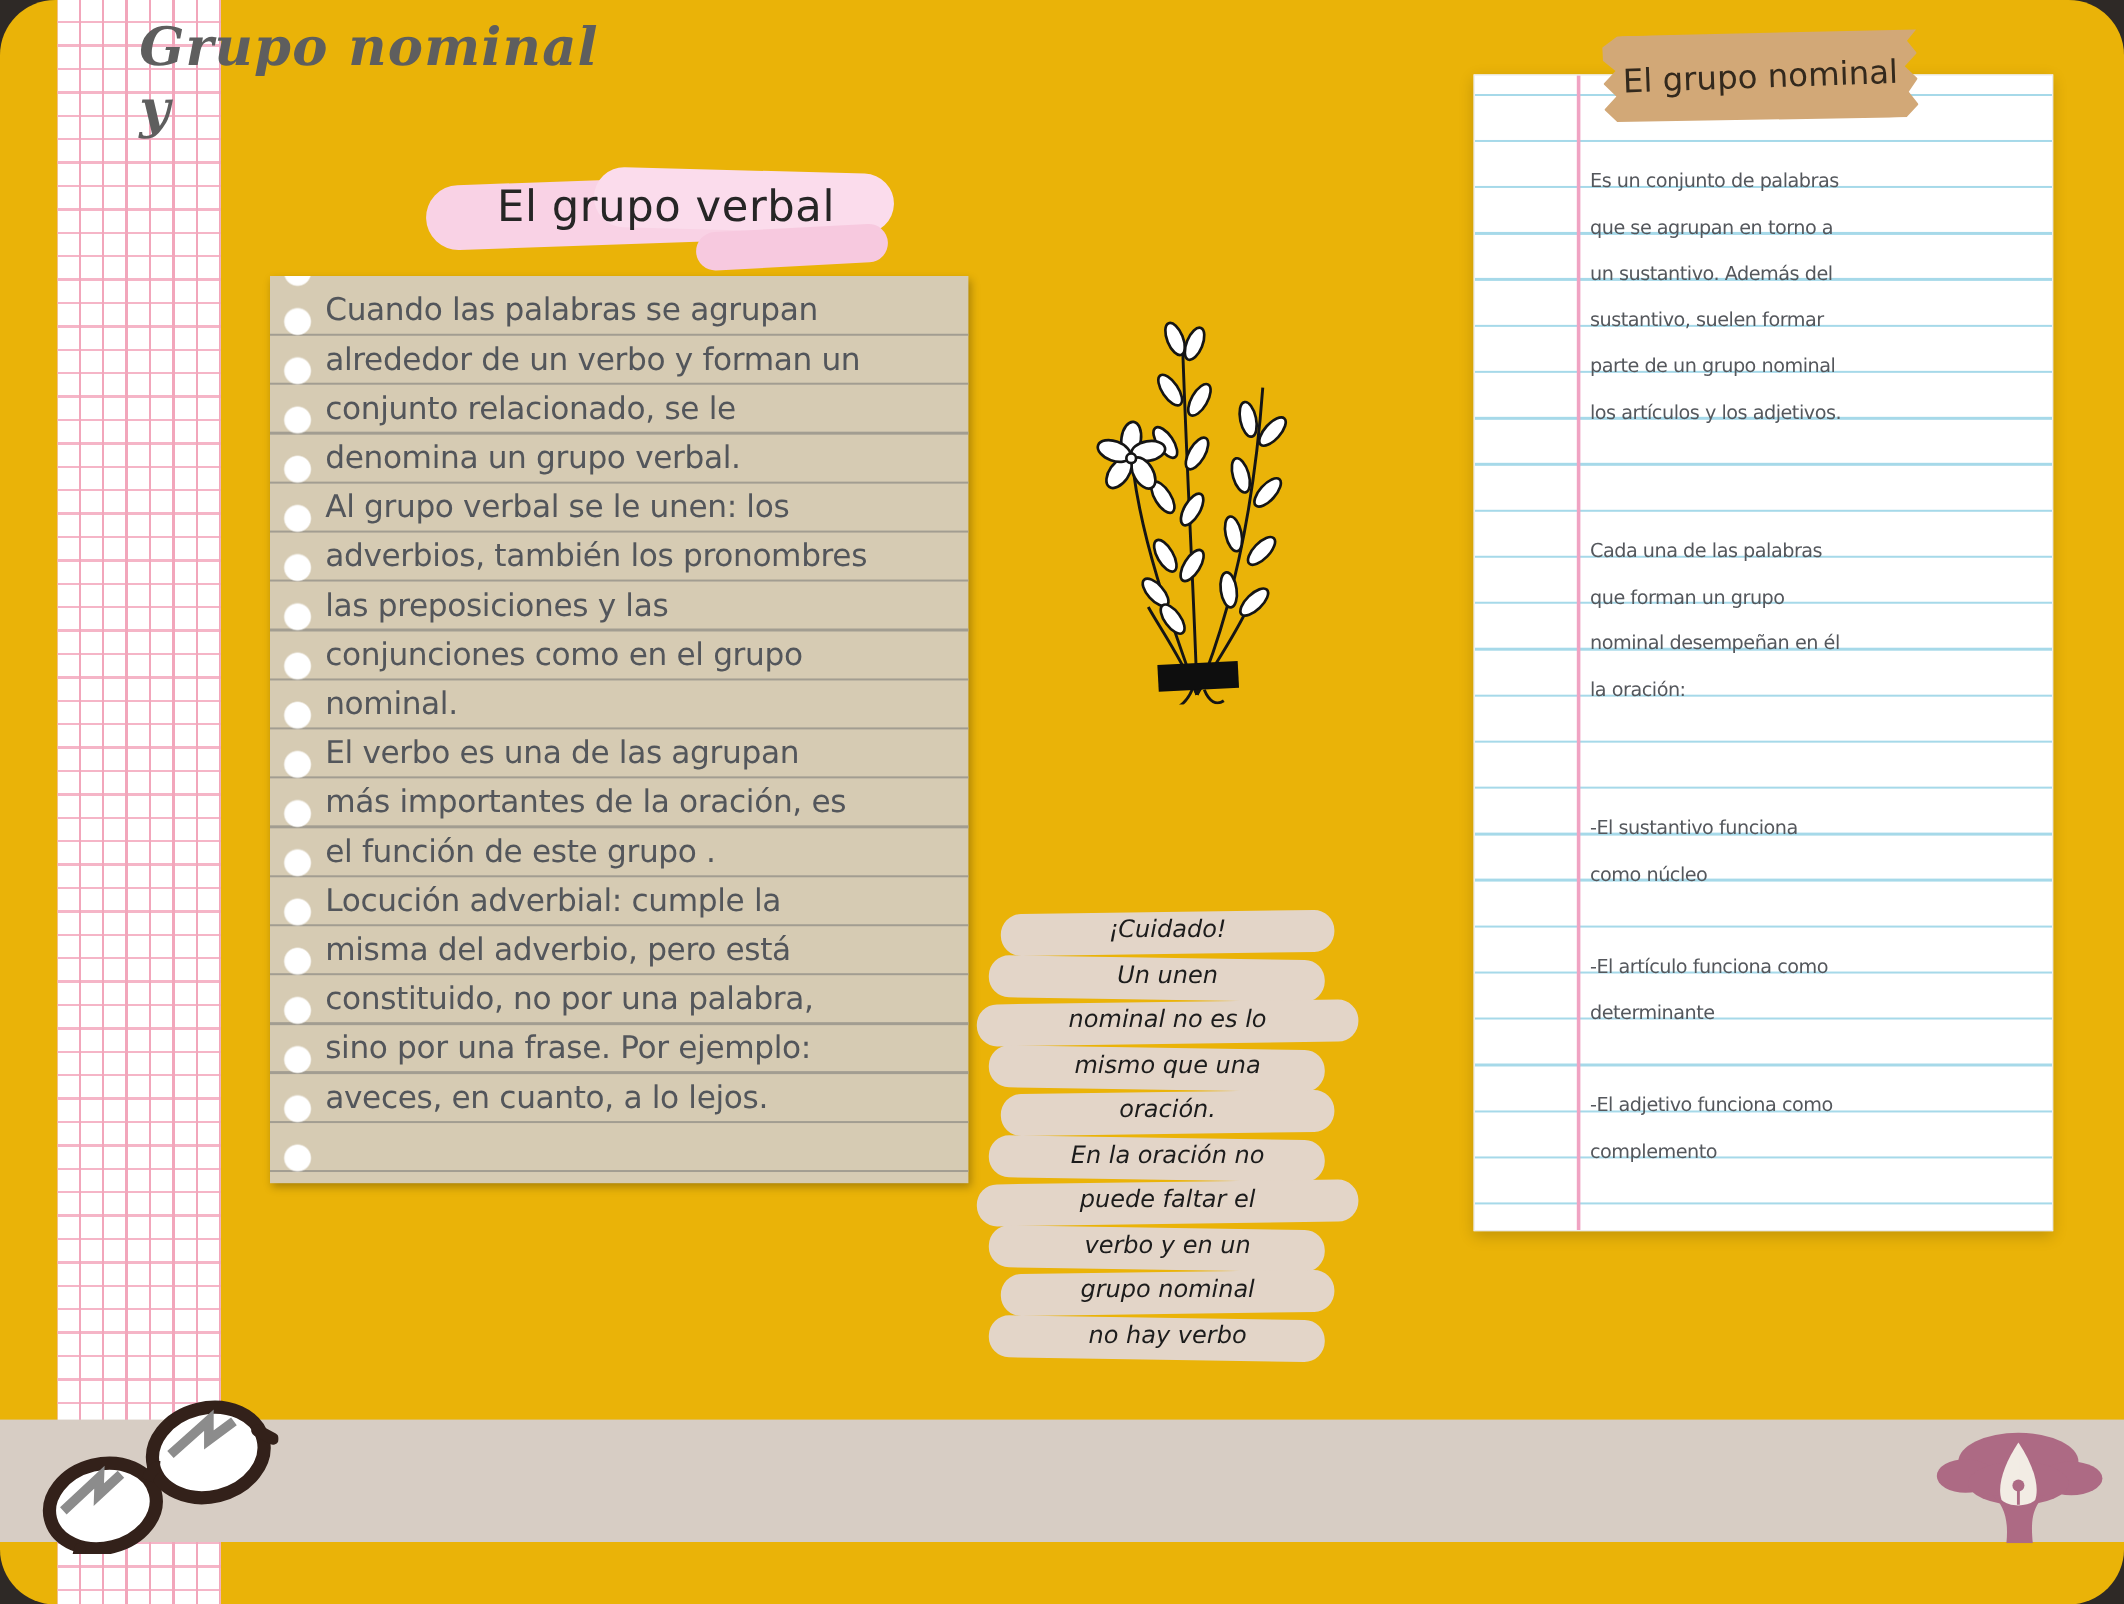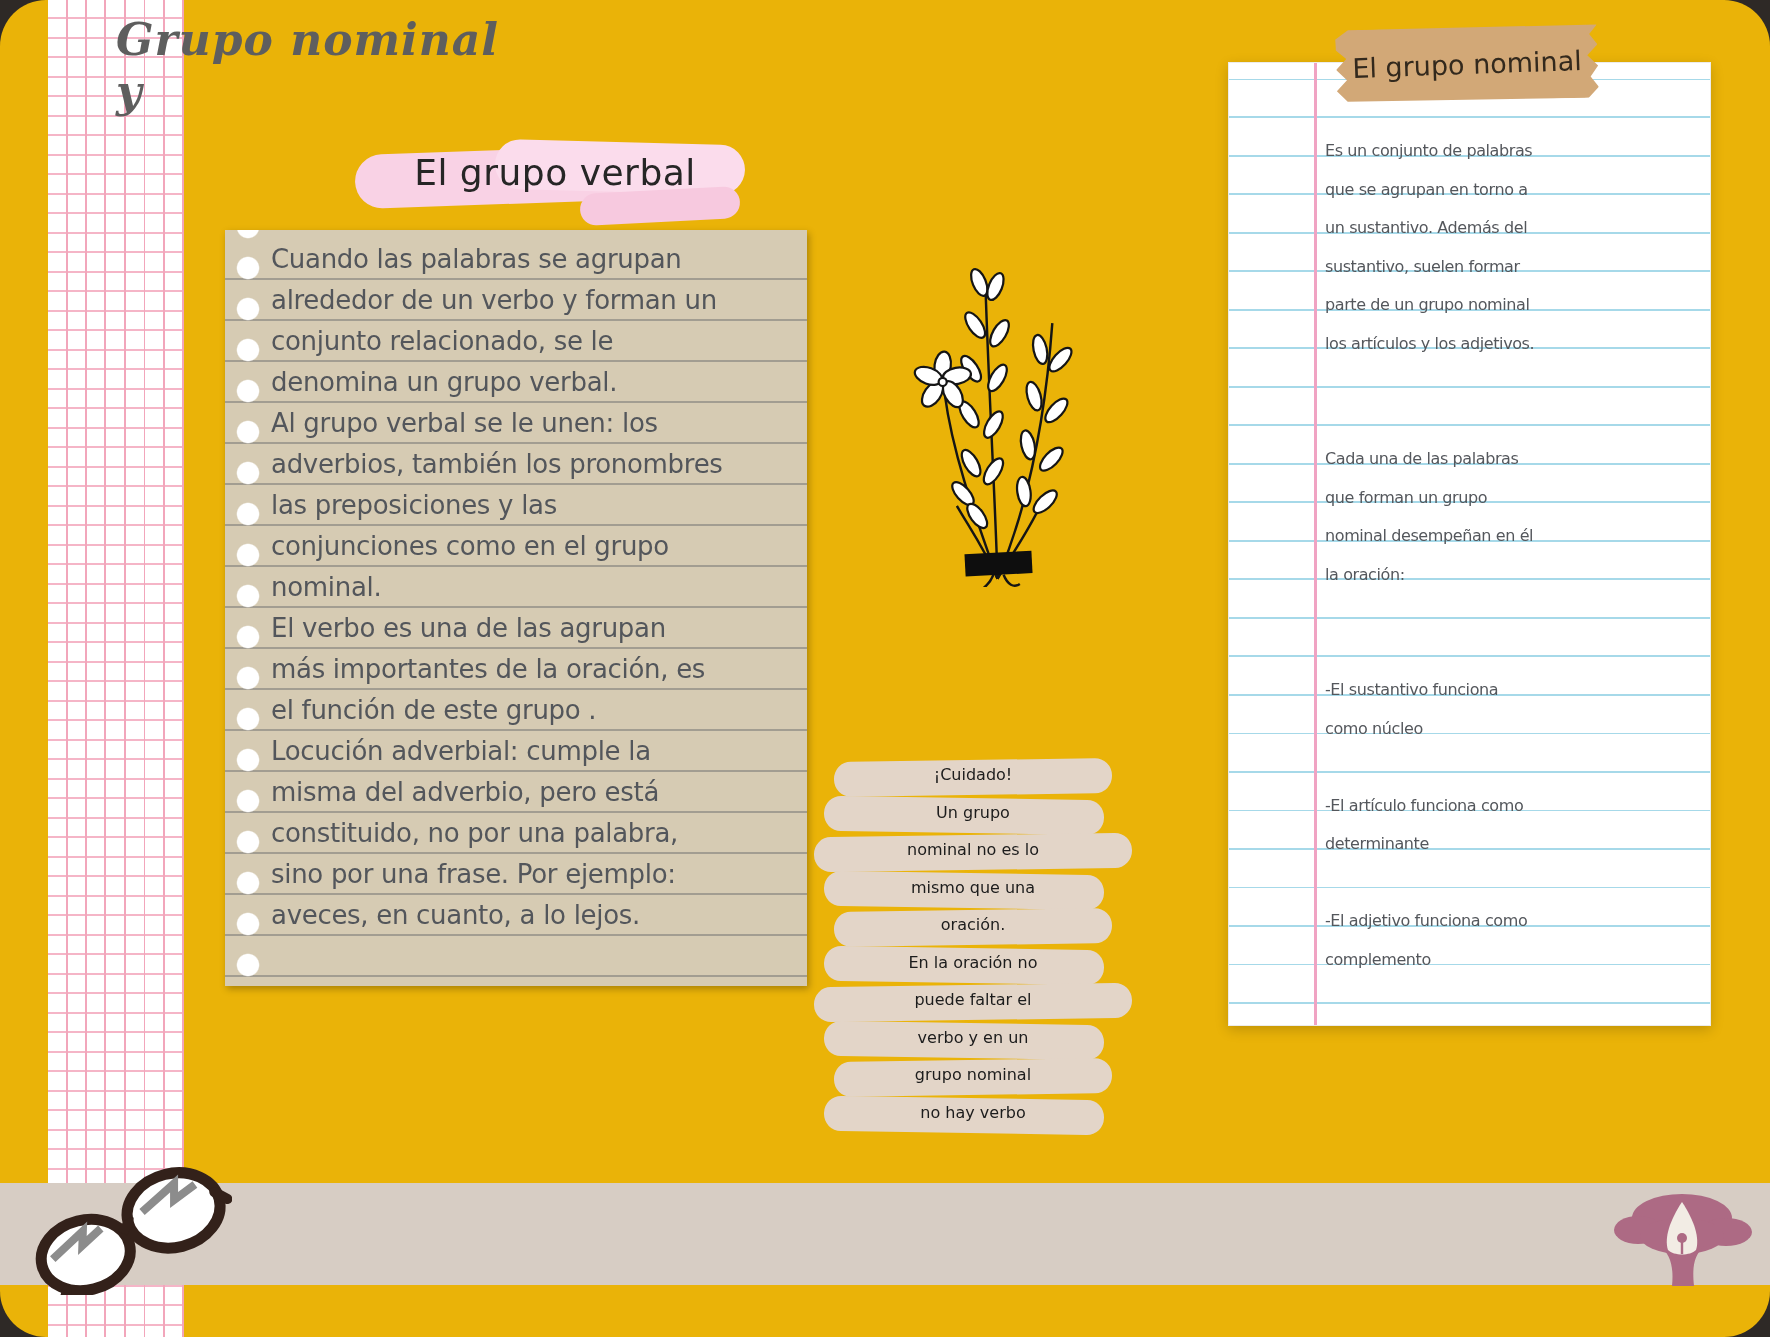--- a/index.html
+++ b/index.html
@@ -36,21 +36,21 @@
     background-position:0 9px;
     box-shadow:2px 3px 7px rgba(0,0,0,0.28); }
   .holes { position:absolute; left:11px; top:0; width:24px; height:100%;
     background-image: radial-gradient(circle at 12px 29px, #ffffff 10.5px, rgba(255,255,255,0) 11.8px);
     background-size:24px 41px; background-repeat:repeat-y; background-position:0 9px; }
   .verbal-lines { position:absolute; left:46px; top:9px; right:8px;
     font-size:26px; line-height:41px; color:#53565b; letter-spacing:-0.3px; white-space:nowrap; }
 
   
   .caution { position:absolute; left:828px; top:756px; width:290px; text-align:center;
-    font-size:16px; line-height:37.5px; color:#1c1c1c; }
+    font-size:20px; line-height:37.5px; color:#1c1c1c;font-style:italic; }
   .caution .cl { position:relative; display:block; z-index:0; }
   .caution .cl::before { content:""; position:absolute; left:6px; right:6px; top:4px; bottom:-1px;
     background:#e3d5c8; border-radius:17px; z-index:-1; transform:rotate(-0.8deg); }
   .caution .cl:nth-child(even)::before { transform:rotate(0.9deg); left:-4px; right:14px; }
   .caution .cl:nth-child(3)::before, .caution .cl:nth-child(7)::before { left:-14px; right:-14px; }
 
   
   .nominal-paper { position:absolute; left:1228px; top:62px; width:481px; height:962px;
     background-color:#ffffff;
     background-image: repeating-linear-gradient(to bottom, rgba(0,0,0,0) 0 36.5px, #a6d9e9 36.5px 38.5px);
@@ -158,21 +158,21 @@
           <ellipse cx="28" cy="140" rx="8" ry="14" transform="rotate(215 28 140)"></ellipse>
           <ellipse cx="24" cy="122" rx="8" ry="14" transform="rotate(290 24 122)"></ellipse>
           <circle cx="38" cy="128" r="4"></circle>
         </g>
         <rect x="60" y="296" width="66" height="22" fill="#0e0e0e" transform="rotate(-3 93 307)"></rect>
       </svg>
     </div>
 
     <div class="caution">
         <div class="cl">¡Cuidado!</div>
-        <div class="cl">Un grupo</div>
+        <div class="cl">Un unen</div>
         <div class="cl">nominal no es lo</div>
         <div class="cl">mismo que una</div>
         <div class="cl">oración.</div>
         <div class="cl">En la oración no</div>
         <div class="cl">puede faltar el</div>
         <div class="cl">verbo y en un</div>
         <div class="cl">grupo nominal</div>
         <div class="cl">no hay verbo</div>
       </div>
 

